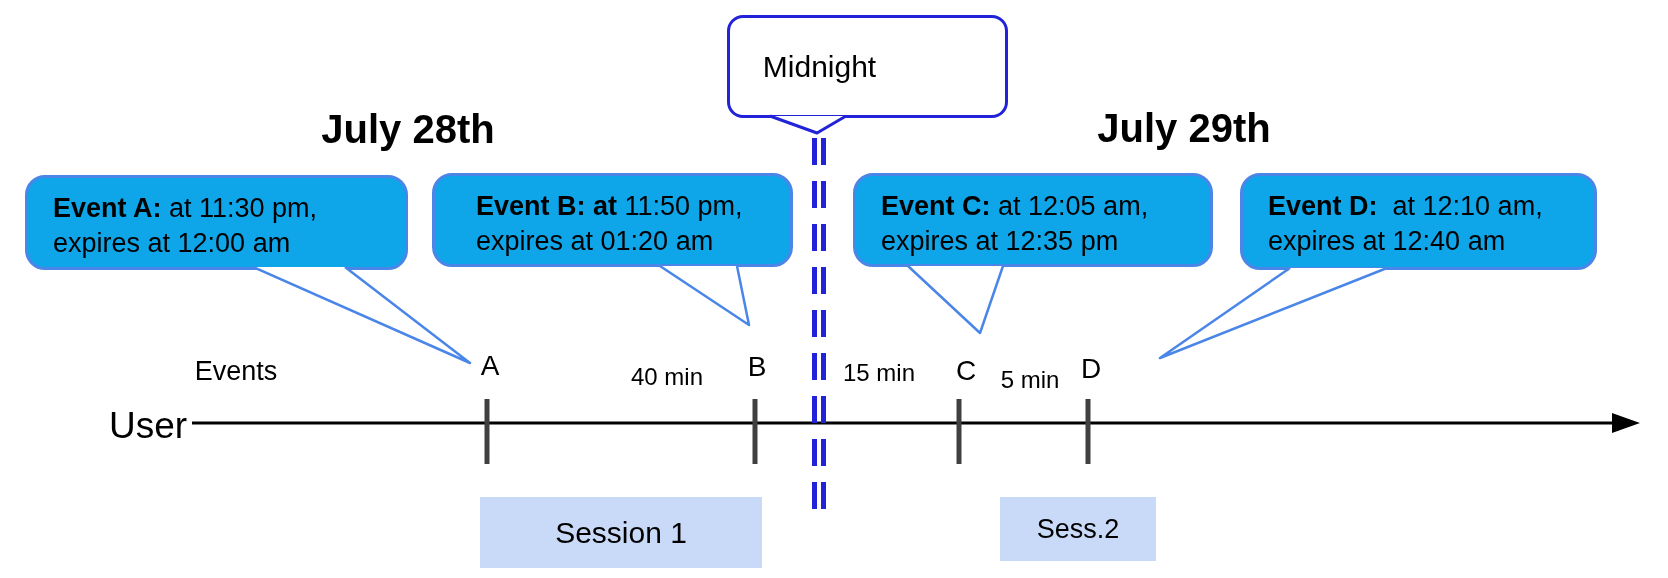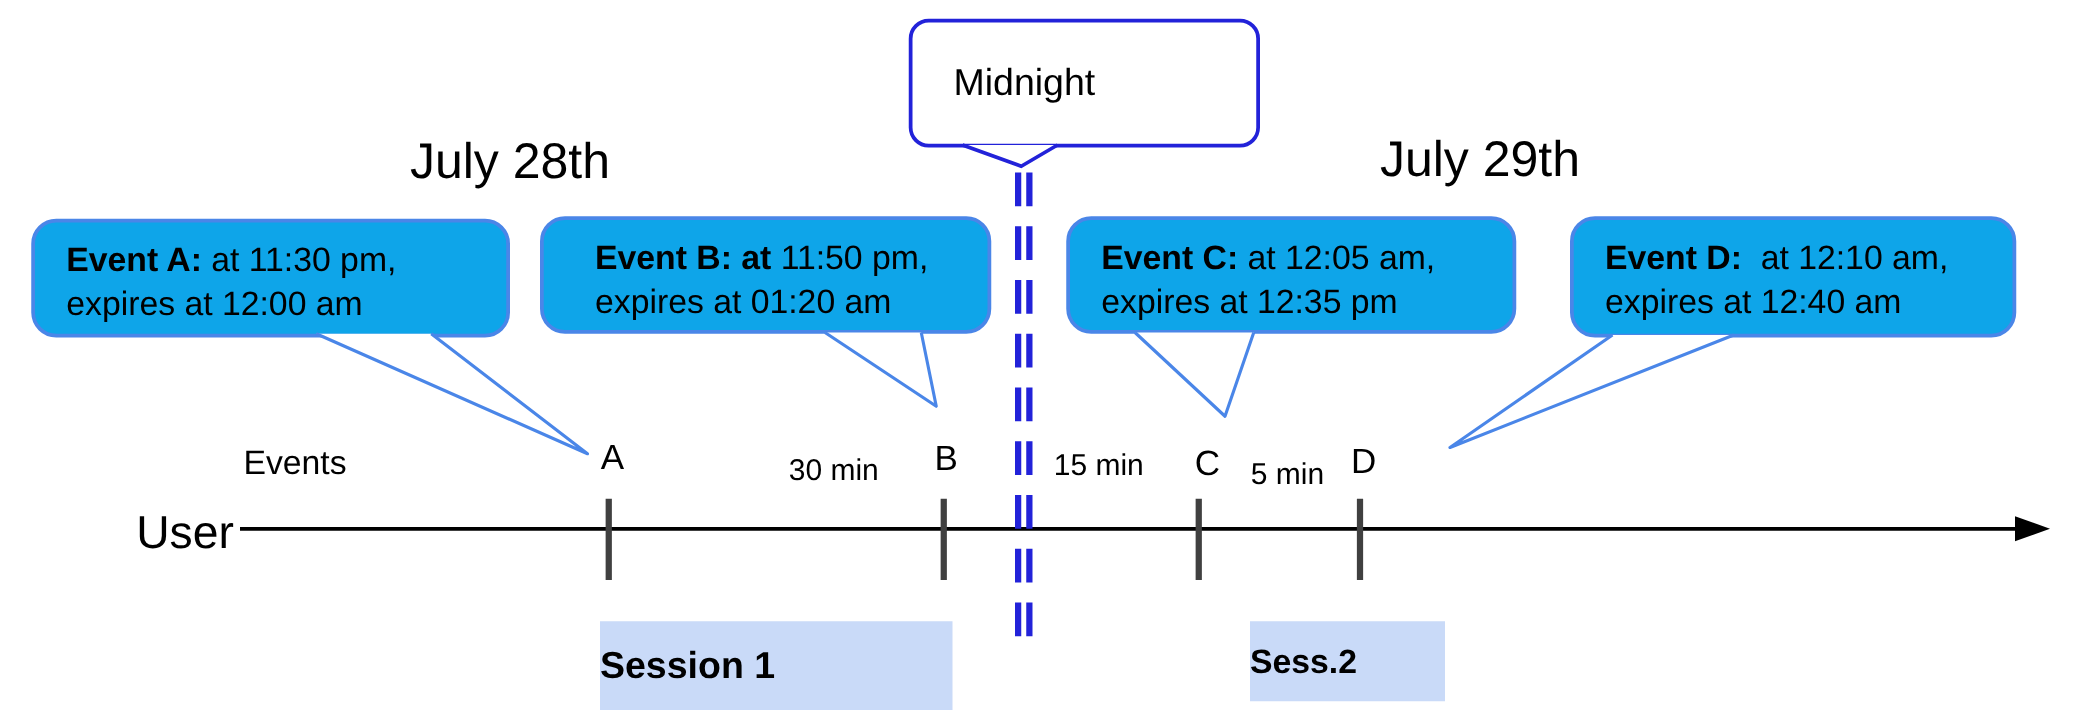--- a/index.html
+++ b/index.html
@@ -4,21 +4,21 @@
 <style>
   html,body{margin:0;padding:0;background:#fff;}
   #canvas{
     position:relative;
     width:1668px;height:578px;
     background:#fff;
     font-family:"Liberation Sans", sans-serif;
     color:#000;
     overflow:hidden;
   }
-  .abs{position:absolute;}
+  .abs{position:absolute;font-weight:bold;}
   .center-xy{transform:translate(-50%,-50%);text-align:right;}
   .center-x{transform:translateX(-50%);}
 
   
   .date-title{font-size:40px;white-space:nowrap;}
 
   
   .bubble{
     position:absolute;
     box-sizing:border-box;
@@ -60,24 +60,23 @@
   .lbl{position:absolute;z-index:3;white-space:nowrap;}
   .lbl-events{font-size:27px;}
   .lbl-user{font-size:37px;}
   .lbl-tick{font-size:28px;}
   .lbl-gap{font-size:24px;}
 
   
   .session{
     position:absolute;
     background:var(--c-session_fill,#c9daf8);
-    display:flex;align-items:center;justify-content:flex-start;
+    display:flex;align-items:center;justify-content:center;
     font-size:30px;
     z-index:1;
-    font-weight:bold;
   }
 </style>
 </head>
 <body>
 
 <div id="canvas">
 
   <div class="abs center-x date-title lbl" style="left:408px;top:107px;">July 28th</div>
   <div class="abs center-x date-title lbl" style="left:1184px;top:106px;">July 29th</div>
 
@@ -93,21 +92,21 @@
   <div class="bubble" style="left:432px;top:173px;width:361px;height:94px;padding-left:41px;">
     <div class="bl"><span class="b">Event B: at</span><span> 11:50 pm,</span></div>
     <div class="bl">expires at 01:20 am</div>
   </div>
 
   <div class="bubble" style="left:853px;top:173px;width:360px;height:94px;">
     <div class="bl"><span class="b">Event C:</span><span> at 12:05 am,</span></div>
     <div class="bl">expires at 12:35 pm</div>
   </div>
 
-  <div class="bubble" style="left:1240px;top:173px;width:357px;height:97px;margin-left:16px;">
+  <div class="bubble" style="left:1240px;top:173px;width:357px;height:97px;">
     <div class="bl"><span class="b">Event D:</span><span>  at 12:10 am,</span></div>
     <div class="bl">expires at 12:40 am</div>
   </div>
 
   <svg id="overlay" width="1668" height="578" viewBox="0 0 1668 578">
 
     <path class="tail" d="M253,267 L470,363 L345,267"></path>
     <path class="tail" d="M660,266 L749,325 L737,266"></path>
     <path class="tail" d="M908,266 L980,333 L1003,266"></path>
     <path class="tail" d="M1290,268 L1160,358 L1387,268"></path>
@@ -126,21 +125,21 @@
   </svg>
 
   <div class="lbl lbl-events center-xy" style="left:236px;top:371px;">Events</div>
   <div class="lbl lbl-user center-xy" style="left:148px;top:426px;">User</div>
 
   <div class="lbl lbl-tick center-xy" style="left:490px;top:366px;">A</div>
   <div class="lbl lbl-tick center-xy" style="left:757px;top:367px;">B</div>
   <div class="lbl lbl-tick center-xy" style="left:966px;top:371px;">C</div>
   <div class="lbl lbl-tick center-xy" style="left:1091px;top:369px;">D</div>
 
-  <div class="lbl lbl-gap center-xy" style="left:667px;top:377px;">30 min</div>
+  <div class="lbl lbl-gap center-xy" style="left:667px;top:377px;">40 min</div>
   <div class="lbl lbl-gap center-xy" style="left:879px;top:373px;">15 min</div>
   <div class="lbl lbl-gap center-xy" style="left:1030px;top:380px;">5 min</div>
 
   <div class="session" style="left:480px;top:497px;width:282px;height:71px;">
     <span>Session 1</span>
   </div>
   <div class="session" style="left:956px;top:497px;width:156px;height:64px;font-size:27px;margin-left:44px;">
     <span>Sess.2</span>
   </div>
 

